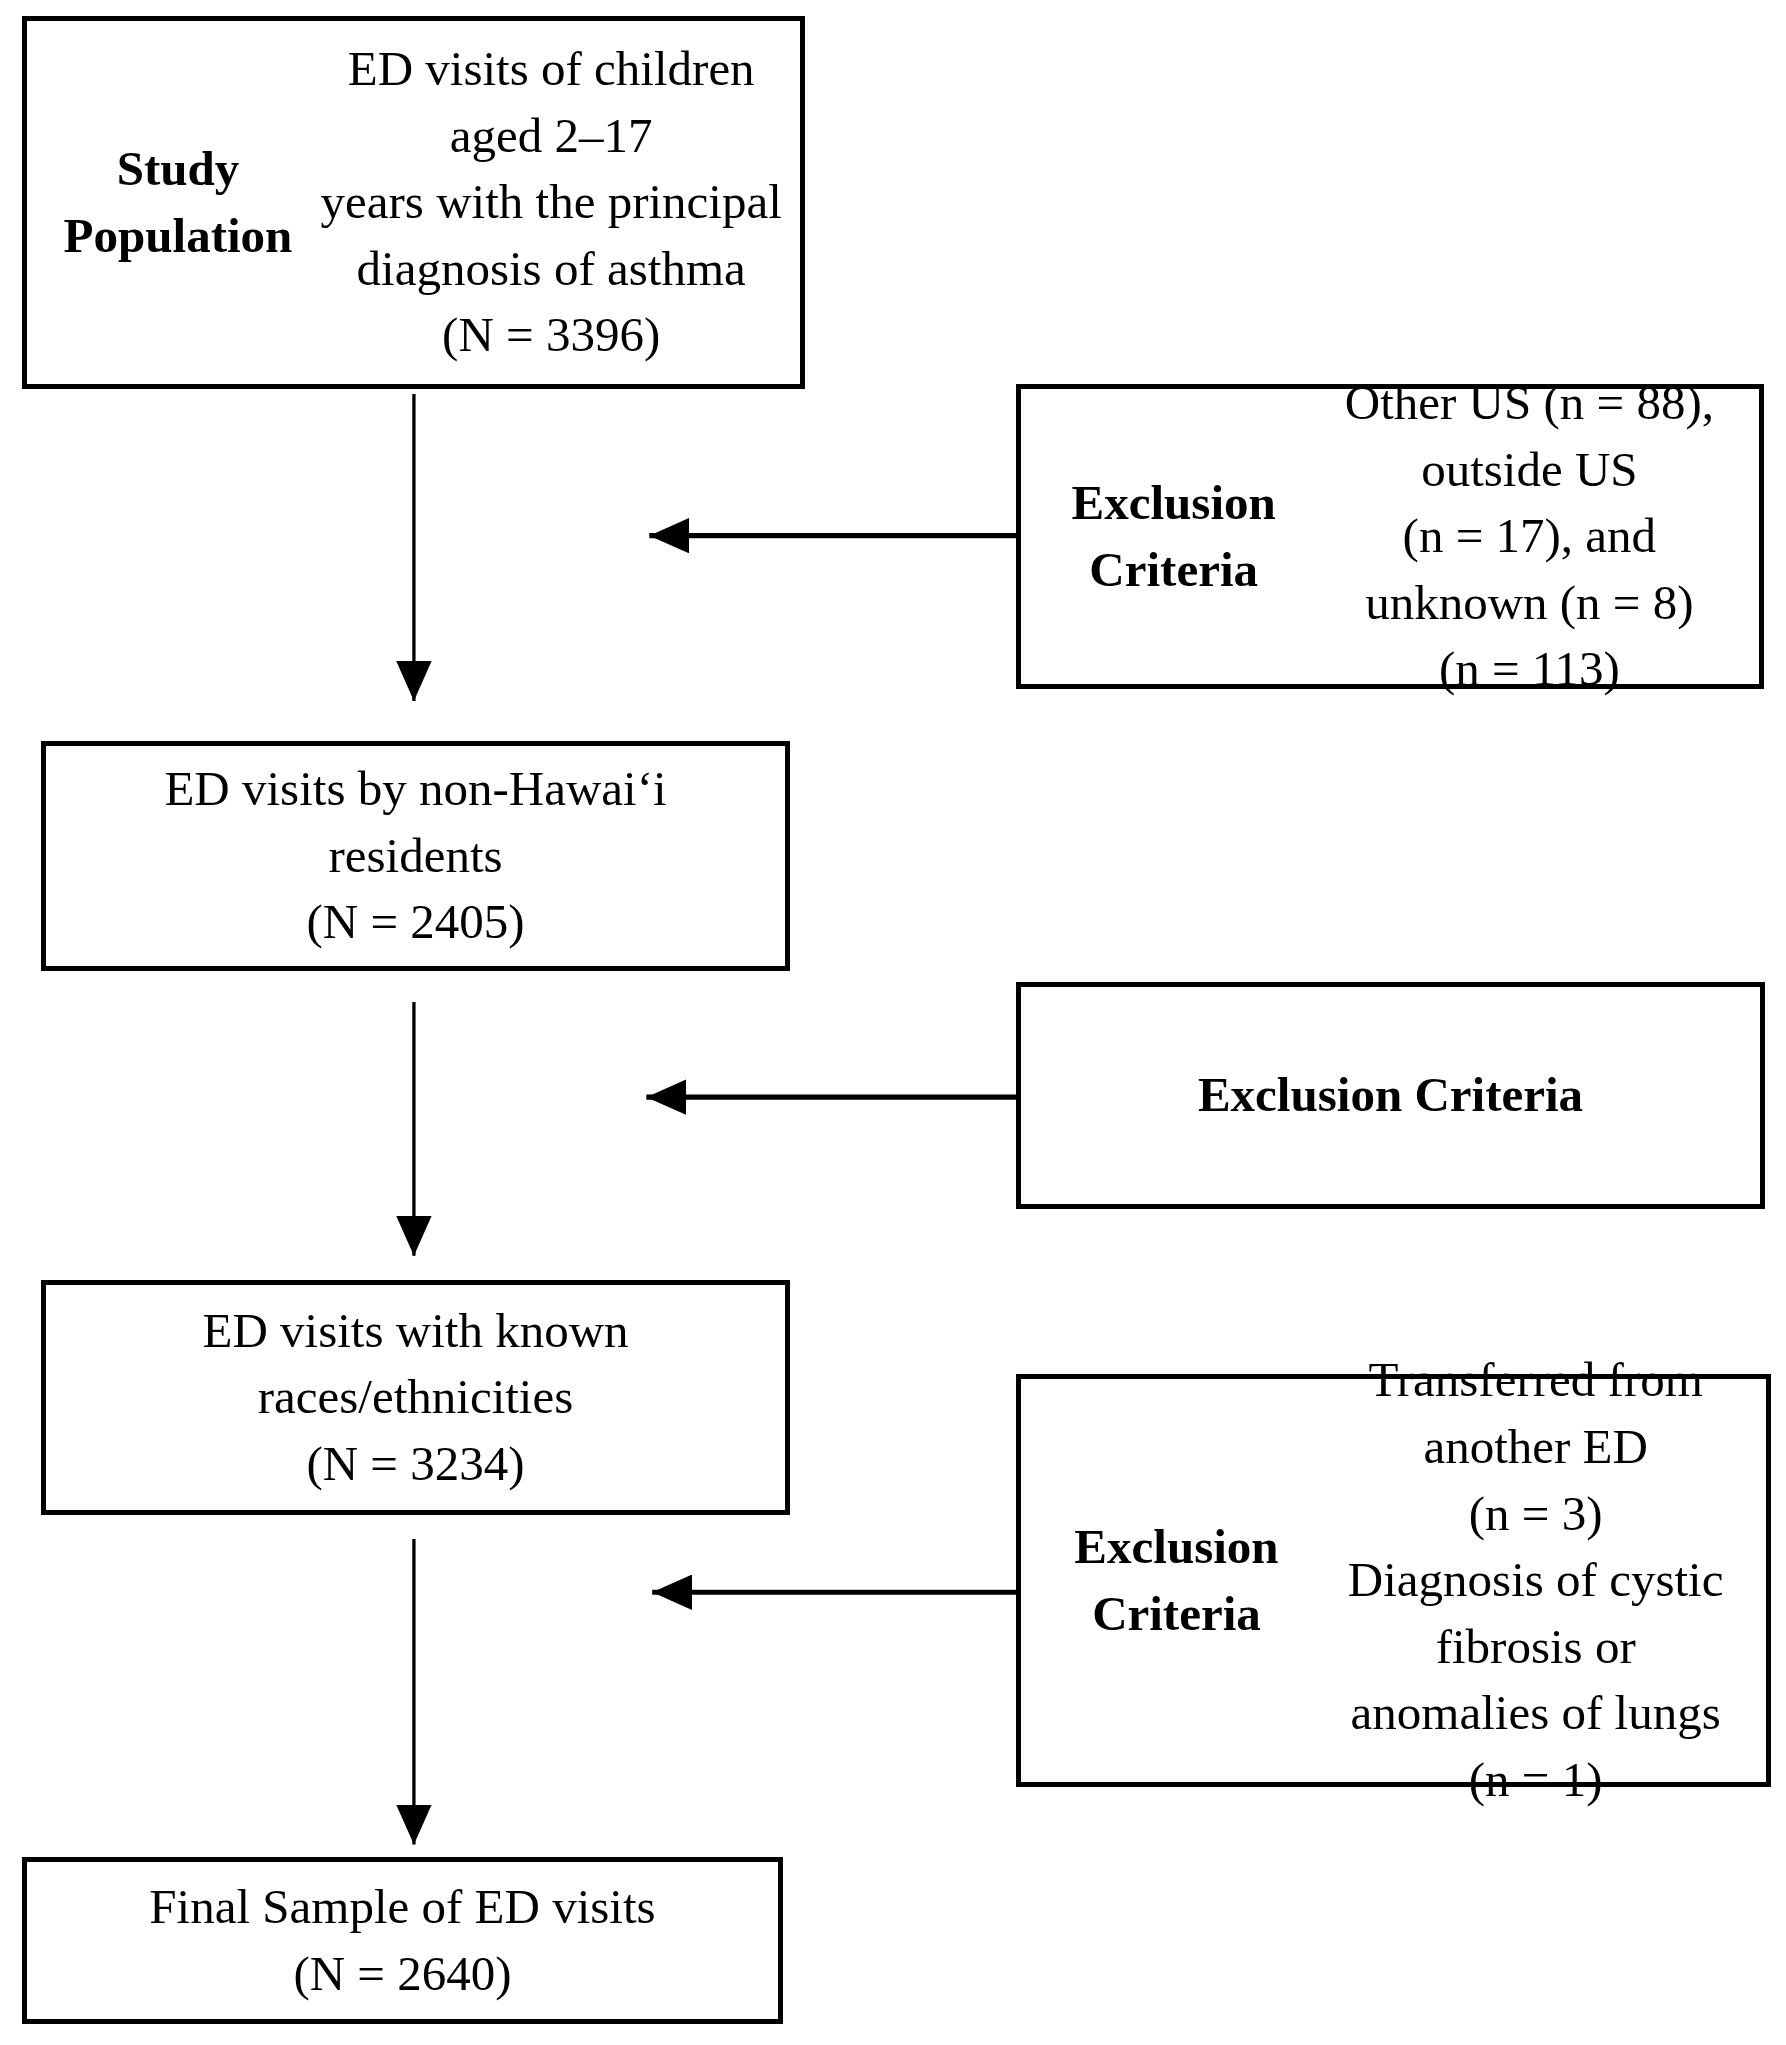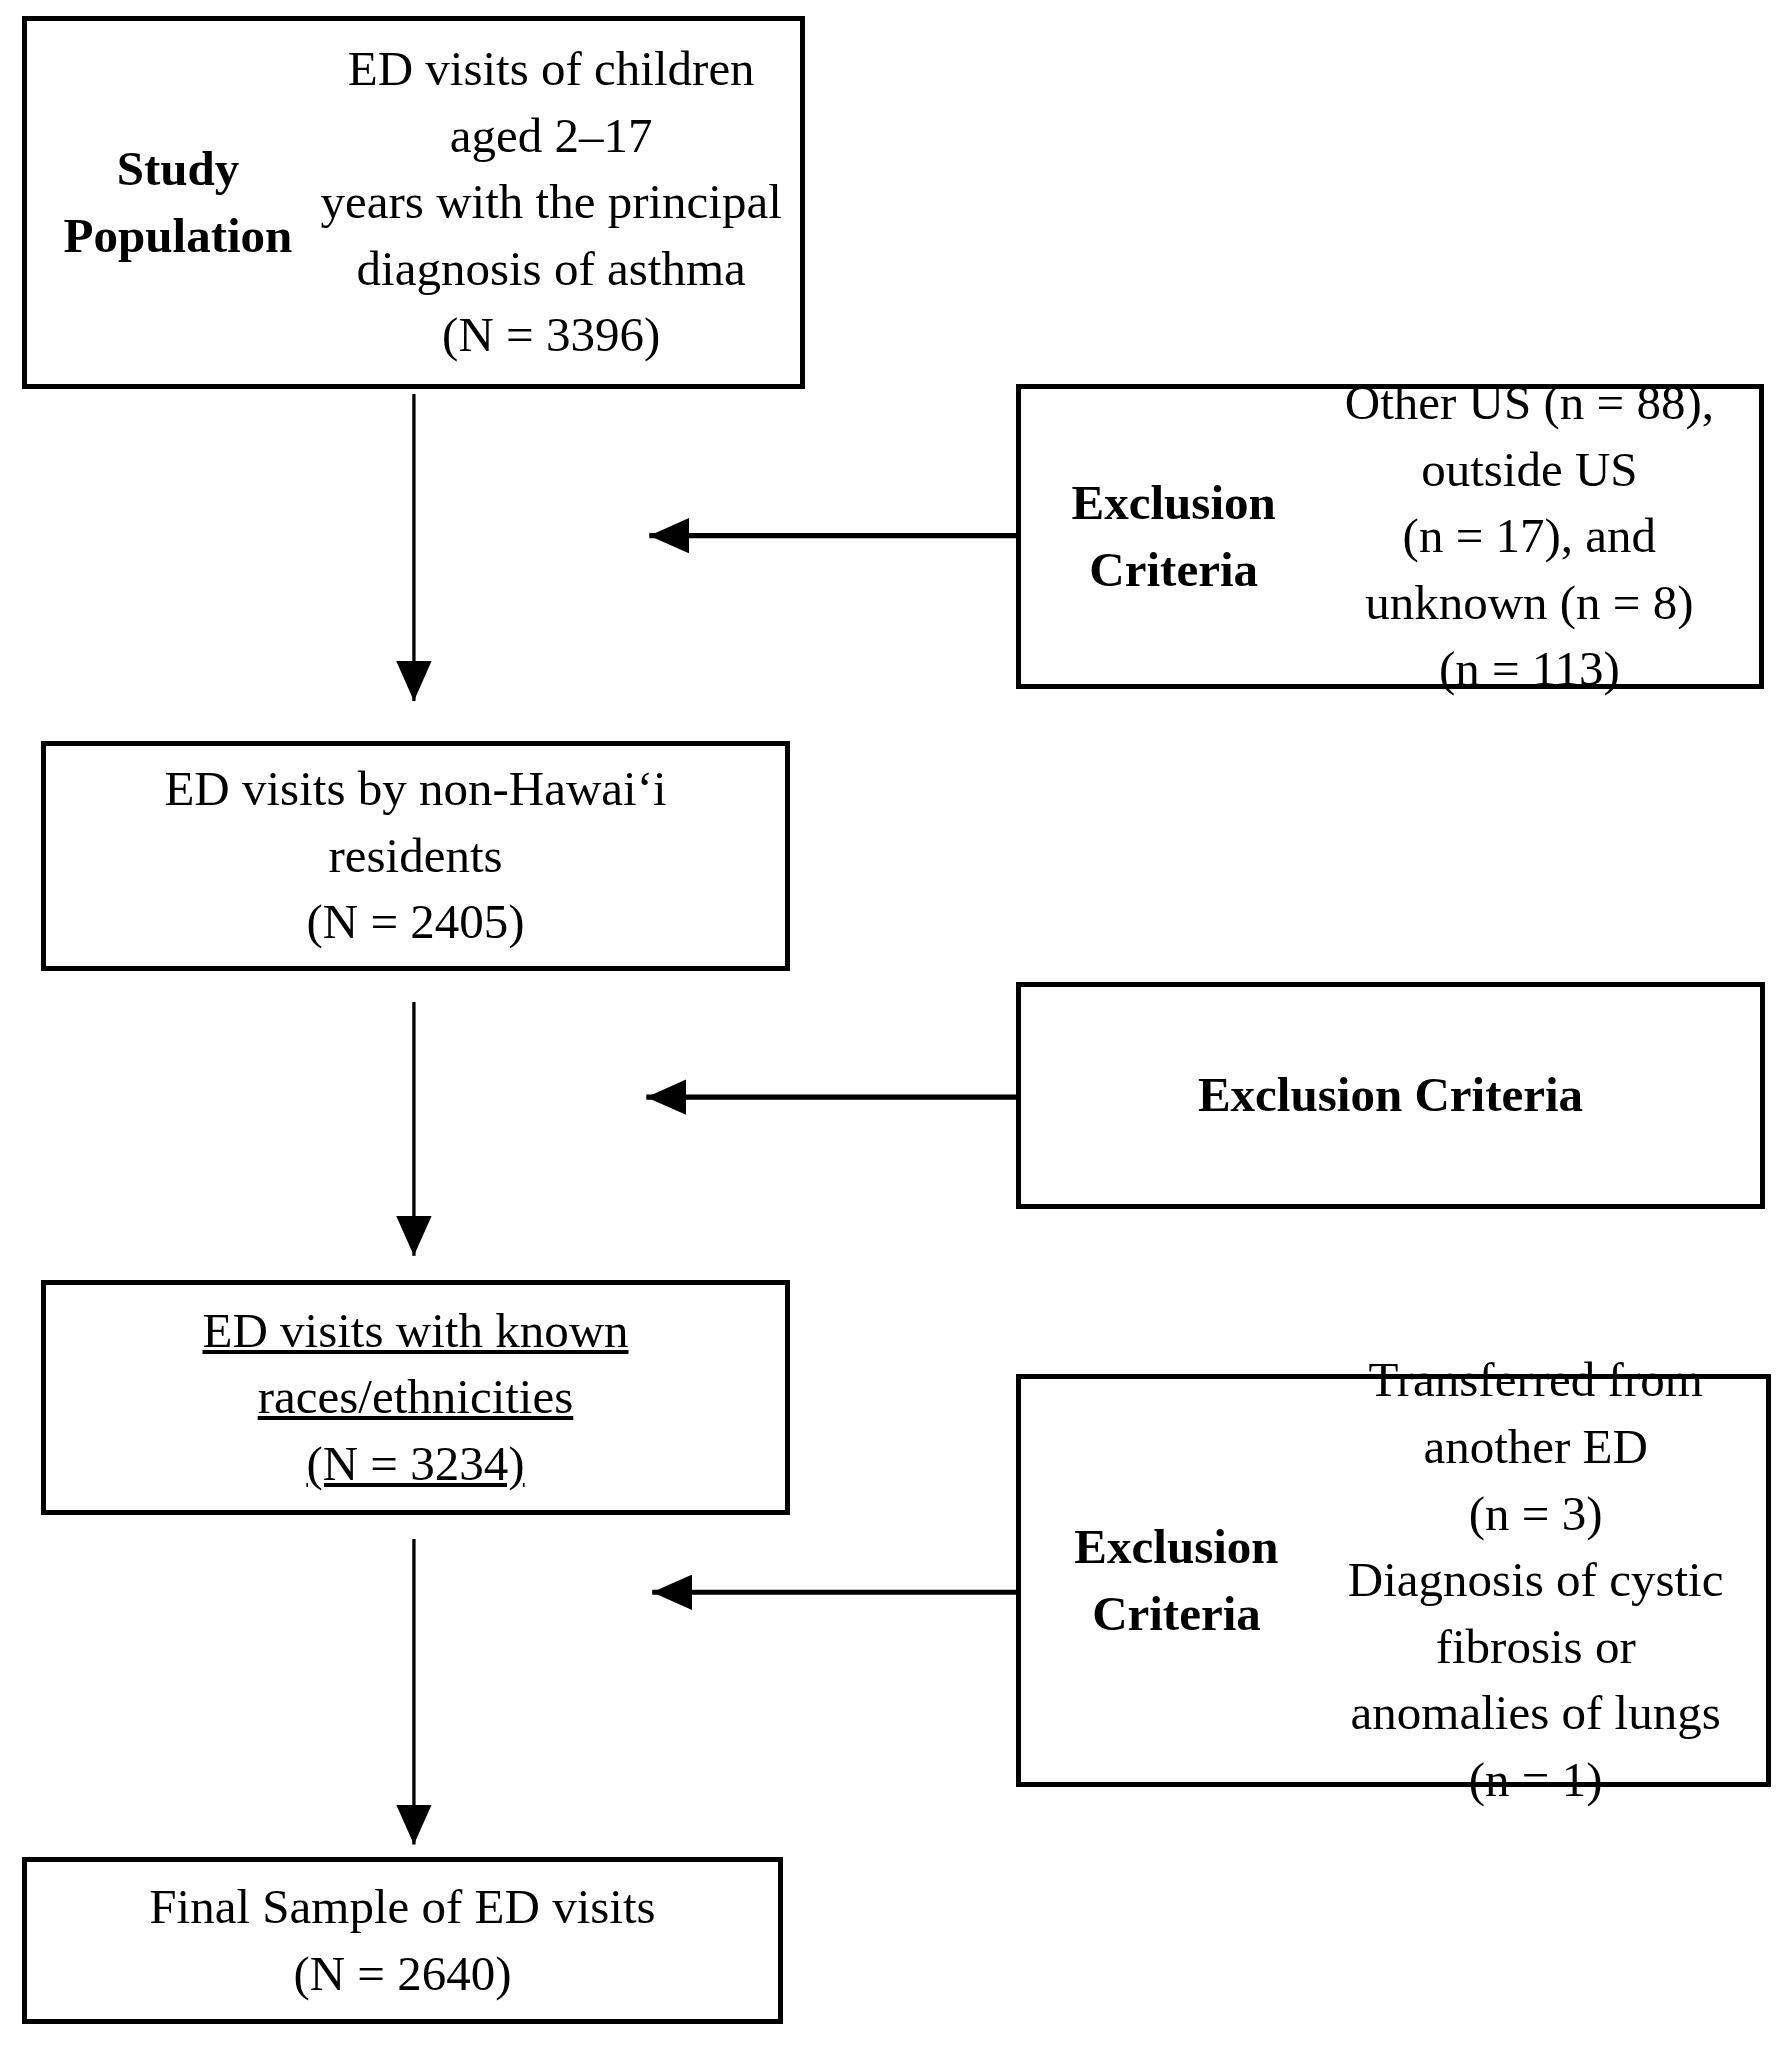--- a/index.html
+++ b/index.html
@@ -39,21 +39,21 @@
   .box-title {
     font-weight: bold;
     white-space: pre-line;
   }
   .box-body {
     white-space: pre-line;
   }
   
   #box-study      { left: 22px;   top: 16px;   width: 783px; height: 373px; }
   #box-nonhawaii  { left: 41px;   top: 741px; width: 749px; height: 230px; }
-  #box-knownrace  { left: 41px;   top: 1280px; width: 749px; height: 235px; text-decoration: underline; }
+  #box-knownrace  { left: 41px;   top: 1280px; width: 749px; height: 235px; }
   #box-final      { left: 22px;   top: 1857px; width: 761px; height: 167px; }
   
   #box-excl1      { left: 1016px; top: 384px;  width: 748px; height: 305px; }
   #box-excl2      { left: 1016px; top: 982px; width: 749px; height: 227px; }
   #box-excl3      { left: 1016px; top: 1374px; width: 755px; height: 413px; }
 </style>
 </head>
 <body>
 
 <div id="canvas">

